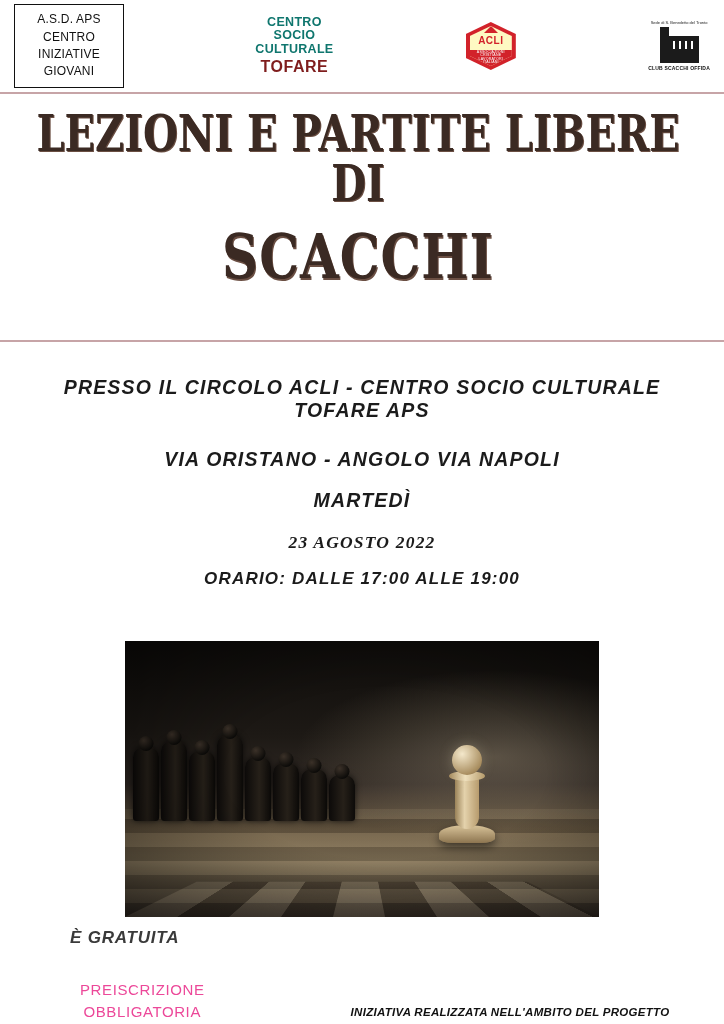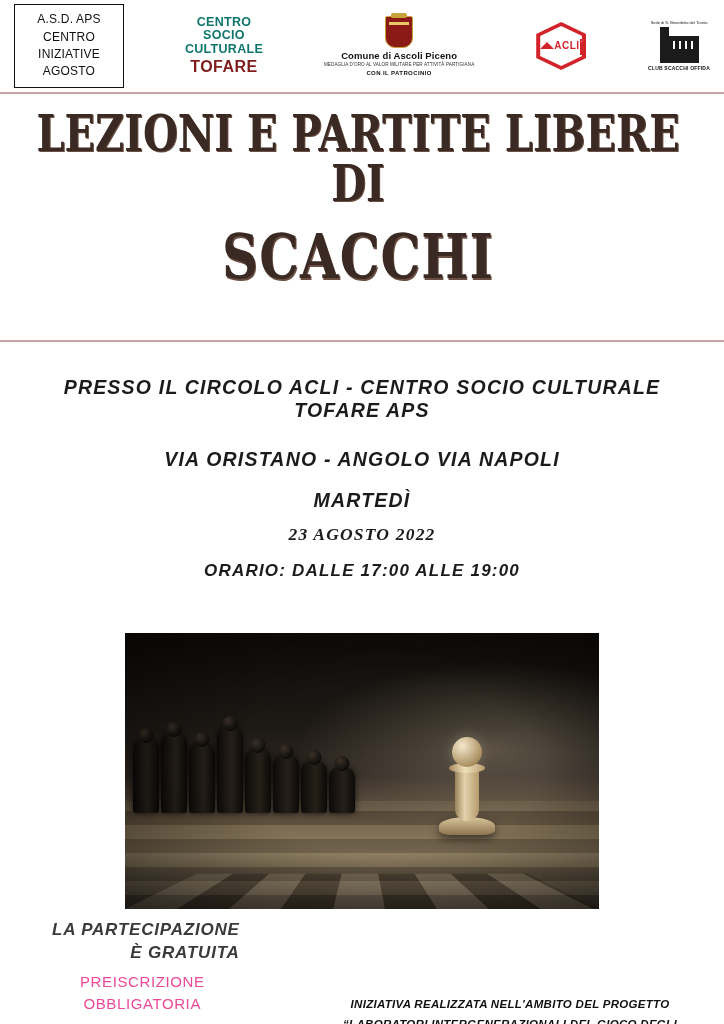--- a/index.html
+++ b/index.html
@@ -118,26 +118,26 @@
     width: 50px; height: 48px;
     background: #d2222a;
     clip-path: polygon(50% 0%, 100% 25%, 100% 75%, 50% 100%, 0% 75%, 0% 25%);
     display: flex;
     flex-direction: column;
     align-items: center;
     justify-content: center;
   }
   .hex-inner {
     width: 42px; height: 40px;
-    background: #ffffff;
+    background: #fef9c3;
     clip-path: polygon(50% 0%, 100% 25%, 100% 75%, 50% 100%, 0% 75%, 0% 25%);
     display: flex;
-    flex-direction: row;
+    flex-direction: column;
     align-items: center;
-    justify-content: flex-start;
+    justify-content: space-between;
   }
   .acli-church {
     width: 0; height: 0;
     border-left: 7px solid transparent;
     border-right: 7px solid transparent;
     border-bottom: 7px solid #d2222a;
     margin-bottom: 1px;
   }
   .acli-txt {
     font-size: 10px;
@@ -245,21 +245,21 @@
   .det {
     font-family: "Liberation Sans", sans-serif;
     font-weight: bold;
     font-style: italic;
     color: #1b1b1b;
     text-transform: uppercase;
     letter-spacing: 1.2px;
   }
   .det-venue { font-size: 19.5px; margin-bottom: 26px; }
   .det-address { font-size: 19.5px; margin-bottom: 18px; }
-  .det-day { font-size: 19.5px; margin-bottom: 12px; }
+  .det-day { font-size: 19.5px; margin-bottom: 20px; }
   .det-date { font-size: 17.5px; margin-bottom: 16px; font-family: Liberation Serif, serif; }
   .det-time { font-size: 17px; }
 
   
   .photo-wrap {
     margin: 52px auto 0 auto;
     width: 474px;
     height: 276px;
     position: relative;
     overflow: hidden;
@@ -411,37 +411,31 @@
 </style>
 </head>
 <body>
 
 <div class="logo-strip">
 
   <div class="logo-cell">
     <div class="logo-box">
       <div>A.S.D. APS</div>
       <div>CENTRO INIZIATIVE</div>
-      <div>AGOSTO</div>
+      <div>GIOVANI</div>
     </div>
   </div>
 
   <div class="logo-cell">
     <div class="csc">CENTRO</div>
     <div class="csc">SOCIO</div>
     <div class="csc">CULTURALE</div>
     <div class="tofare">TOFARE</div>
   </div>
 
-  <div class="logo-cell">
-    <div class="crest"></div>
-    <div class="comune-name">Comune di Ascoli Piceno</div>
-    <div class="comune-sub">MEDAGLIA D'ORO AL VALOR MILITARE PER ATTIVITÀ PARTIGIANA</div>
-    <div class="comune-pat">CON IL PATROCINIO</div>
-  </div>
 
   <div class="logo-cell">
     <div class="hexwrap">
       <div class="hex">
         <div class="hex-inner">
           <div class="acli-church"></div>
           <div class="acli-txt">ACLI</div>
           <div class="acli-bar">ASSOCIAZIONI CRISTIANE LAVORATORI ITALIANI</div>
         </div>
       </div>
@@ -499,21 +493,20 @@
     <div class="lp-base"></div>
     <div class="lp-stem"></div>
     <div class="lp-collar"></div>
     <div class="lp-head"></div>
   </div>
   <div class="vignette"></div>
 </div>
 
 <div class="footer">
   <div class="free">
-    <span>LA PARTECIPAZIONE</span>
     <span class="l2">È GRATUITA</span>
   </div>
 
   <div class="presc">
     <div>PREISCRIZIONE</div>
     <div>OBBLIGATORIA</div>
   </div>
 
   <div class="project">
     <div>INIZIATIVA REALIZZATA NELL'AMBITO DEL PROGETTO</div>

